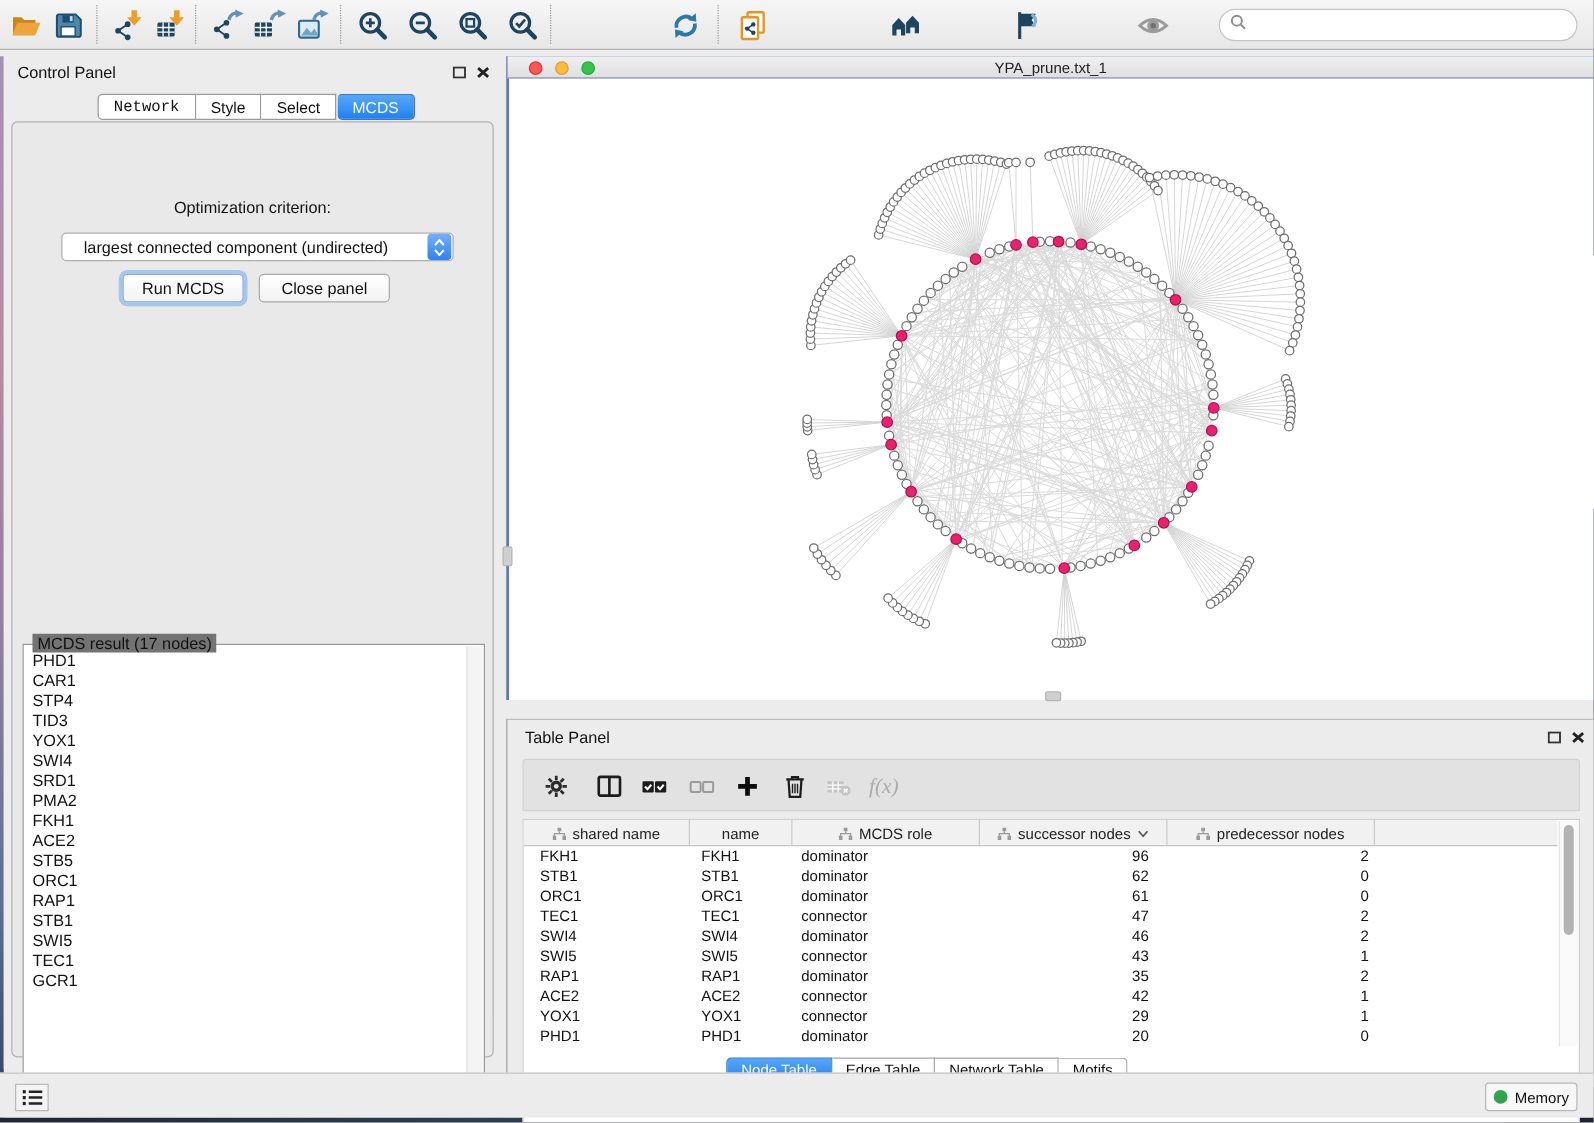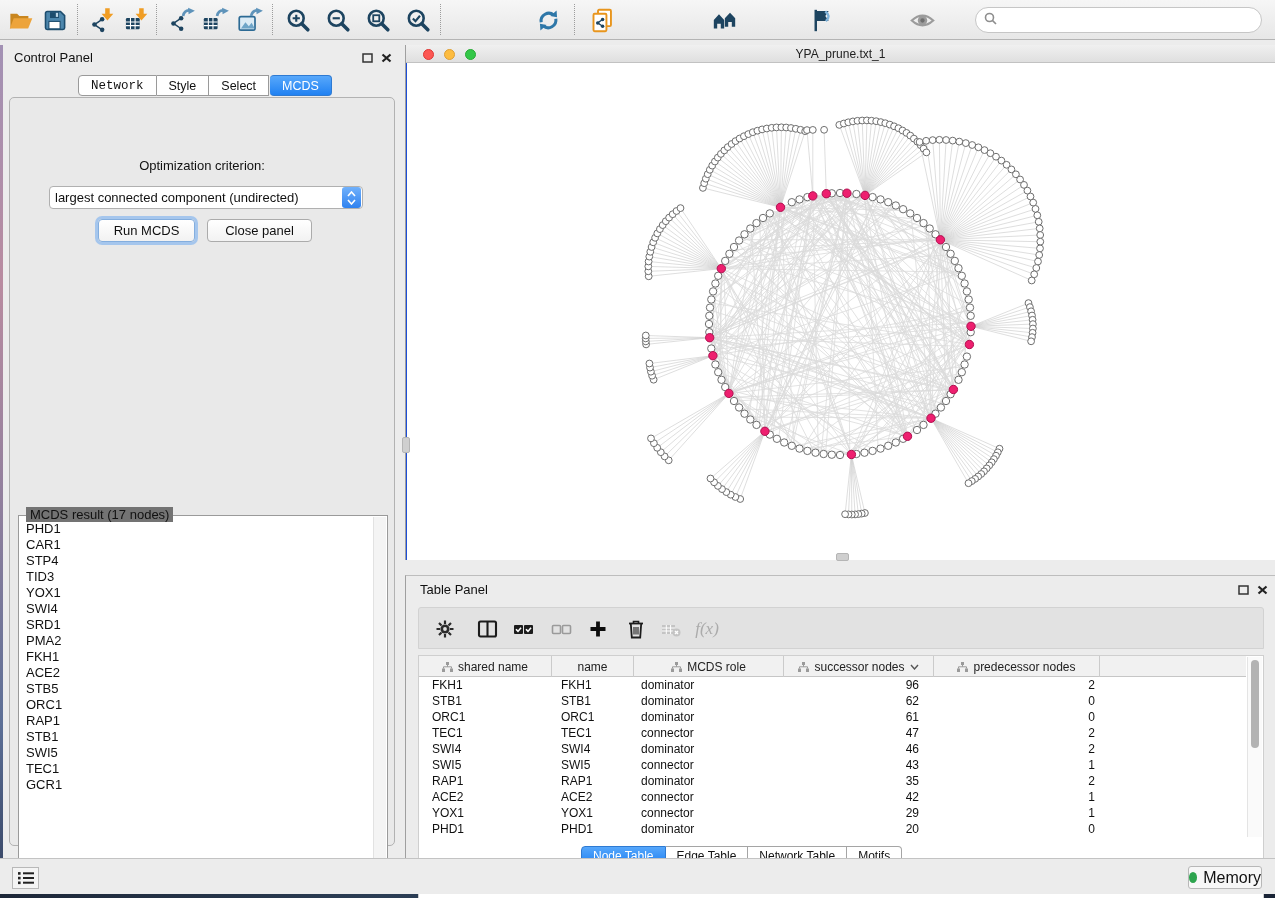--- a/index.html
+++ b/index.html
@@ -29,21 +29,21 @@
   .cp-tabs { position:absolute; left:75px; top:30px; height:21px; display:flex; }
   .cp-tab { height:21px; display:flex; align-items:center; justify-content:center; font-size:12.5px;
     background:#fff; border:1px solid #9a9a9a; border-left:none; color:#111; padding:0 12px; }
   .cp-tab:first-child { border-left:1px solid #9a9a9a; border-radius:4px 0 0 4px;font-family:Liberation Mono, monospace; }
   .cp-tab.active { background:linear-gradient(#58a8fb,#2081f2); color:#fff; border-color:#2e7ad2; border-radius:4px; margin-left:1px; }
   .cp-content { position:absolute; left:6px; top:52px; width:386px; height:749px;
     background:#e9e9e9; border:1px solid #b2b2b2; border-radius:5px; }
   .opt-label { position:absolute; left:0; right:0; top:60px; text-align:center; font-size:13px; color:#111; }
   .criterion { position:absolute; left:39px; top:88px; width:314px; height:23px; background:#fff;
     border:1px solid #b0b0b0; border-radius:4px; display:flex; align-items:center; }
-  .criterion .val { flex:1; font-size:13px; padding-left:5px; color:#111; white-space:nowrap; overflow:hidden; }
+  .criterion .val { flex:1; font-size:13px; padding-left:17px; color:#111; white-space:nowrap; overflow:hidden; }
   .criterion .stepper { width:19px; height:21px; border-radius:3px; margin-right:1px;
     background:linear-gradient(#71b1fb,#2f82f0); display:flex; flex-direction:column; align-items:center; justify-content:center; gap:2px; }
   .btn { position:absolute; height:23px; background:linear-gradient(#ffffff,#f2f2f2); border:1px solid #ababab;
     border-radius:4px; font-size:13px; color:#111; display:flex; align-items:center; justify-content:center; }
   .btn.focusring { border-color:#84aede; box-shadow:0 0 0 3px rgba(110,170,240,.55); }
   .groupbox { position:absolute; left:8px; top:417px; width:370px; height:365px; border:1px solid #9a9a9a; background:#fff; }
   .groupbox .legend { position:absolute; left:7px; top:-9px; background:#737373; padding:0 4px; font-size:13px; color:#111; }
   .mcds-list { position:absolute; left:1px; top:3px; bottom:1px; right:14px; overflow:hidden; padding:2px 0 0 6px; }
   .mcds-item { font-size:13px; line-height:16px; color:#111; }
   .vtrack { position:absolute; top:1px; bottom:1px; right:1px; width:13px; background:#f4f4f4; border-left:1px solid #e2e2e2; }
@@ -83,21 +83,21 @@
   .tp-tab { height:20px; display:flex; align-items:center; justify-content:center; font-size:12px; color:#111;
     background:#fff; border:1px solid #a5a5a5; border-left:none; padding:0 11px; }
   .tp-tab:first-child { border-left:1px solid #a5a5a5; border-radius:4px 0 0 4px; }
   .tp-tab:last-child { border-radius:0 4px 4px 0; }
   .tp-tab.active { background:linear-gradient(#56a7fb,#1f80f2); color:#fff; border-color:#2e7ad2; }
 
   
   .statusbar { position:absolute; left:0; top:858px; width:1275px; height:36px; background:#ececec; border-top:1px solid #c3c3c3; }
   .sb-listbtn { position:absolute; left:12px; top:8px; width:27px; height:22px; background:#f4f4f4; border:1px solid #b8b8b8; display:flex; align-items:center; justify-content:center; }
   .memorybtn { position:absolute; right:13px; top:7px; width:74px; height:23px; background:#f7f7f7; border:1px solid #b8b8b8; border-radius:3px;
-    display:flex; align-items:center; justify-content:center; gap:6px; font-size:16px; color:#111; }
+    display:flex; align-items:center; justify-content:center; gap:6px; font-size:12px; color:#111; }
   .memdot { width:11px; height:11px; border-radius:50%; }
 </style>
 </head>
 <body>
 
 <div class="screen">
 
   <div class="toolbar">
     <div class="tbi" style="left:4px">
       <svg viewBox="0 0 24 24">

